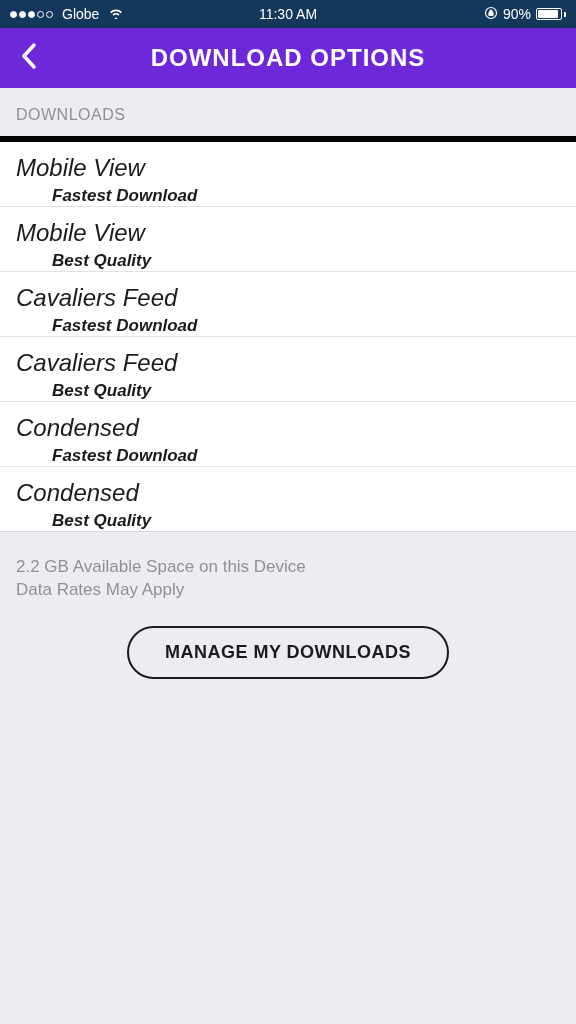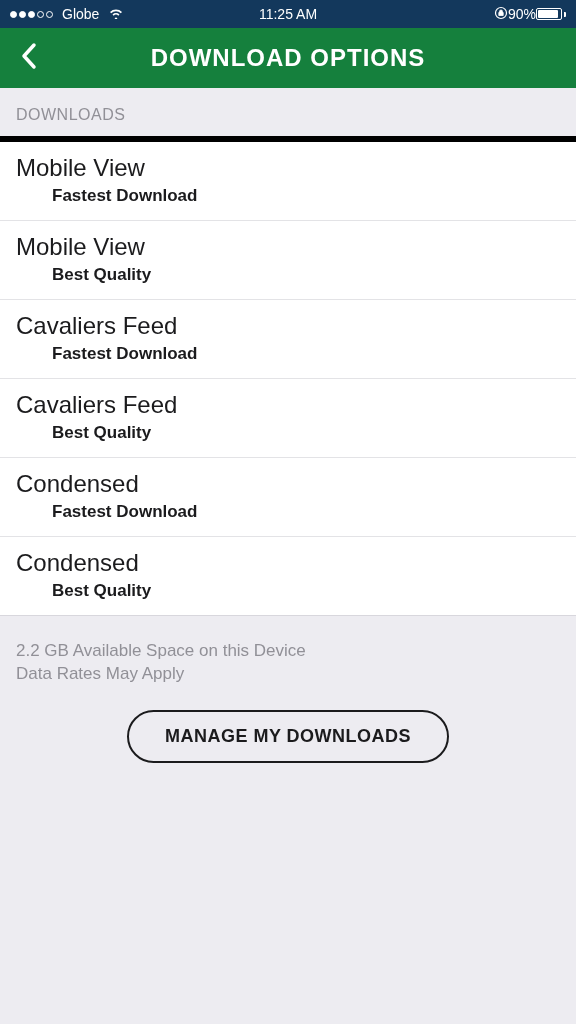--- a/index.html
+++ b/index.html
@@ -62,20 +62,21 @@
     .status-center {
       position: absolute;
       left: 50%;
       transform: translateX(-50%);
       font-weight: 500;
     }
     
     .status-right {
       display: flex;
       align-items: center;
+      gap: 5px;
     }
     
     .battery {
       display: flex;
       align-items: center;
       gap: 2px;
     }
     
     .battery-body {
       width: 26px;
@@ -95,21 +96,21 @@
     
     .battery-tip {
       width: 2px;
       height: 5px;
       background: white;
       border-radius: 0 1px 1px 0;
     }
     
     .nav-bar {
       height: 60px;
-      background: #15803d;
+      background: #6d28d9;
       color: white;
       display: flex;
       align-items: center;
       position: relative;
       padding: 0 15px;
     }
     
     .back-button {
       position: absolute;
       left: 20px;
@@ -131,23 +132,24 @@
       letter-spacing: 0.5px;
       background: #edecf1;
       border-bottom: 6px solid #000000;
     }
     
     .list {
       background: white;
     }
     
     .list-item {
-      padding: 12px 16px 14px 16px;
+      padding: 12px 16px 0 16px;
       border-bottom: 1px solid #e3e3e6;
       cursor: pointer;
+      font-style: italic;
     }
     
     .list-item:last-child {
       border-bottom: 1px solid #d8d7dd;
     }
     
     .item-title {
       font-size: 24px;
       color: #1b1b1d;
       font-weight: 400;
@@ -198,21 +200,21 @@
       <div class="dot"></div>
       <div class="dot"></div>
     </div>
     <span class="carrier">Globe</span>
     <span class="wifi-icon">
       <svg width="16" height="12" viewBox="0 0 16 12" fill="white">
         <path d="M8 10.5 a1.2 1.2 0 1 0 0.001 0 M4.5 7.5 a5 5 0 0 1 7 0 l-1.2 1.2 a3.3 3.3 0 0 0-4.6 0 z M2 5 a8.5 8.5 0 0 1 12 0 l-1.2 1.2 a6.8 6.8 0 0 0-9.6 0 z"></path>
       </svg>
     </span>
   </div>
-  <div class="status-center">11:25 AM</div>
+  <div class="status-center">11:30 AM</div>
   <div class="status-right">
     <span>
       <svg width="14" height="14" viewBox="0 0 14 14" fill="none" stroke="white" stroke-width="1.2">
         <circle cx="7" cy="7" r="5.5"></circle>
         <path d="M5.5 6.5 v-1 a1.5 1.5 0 0 1 3 0 v1 M4.8 6.5 h4.4 v3 h-4.4 z" fill="white" stroke-width="0.8"></path>
       </svg>
     </span>
     <span>90%</span>
     <div class="battery">
       <div class="battery-body">

